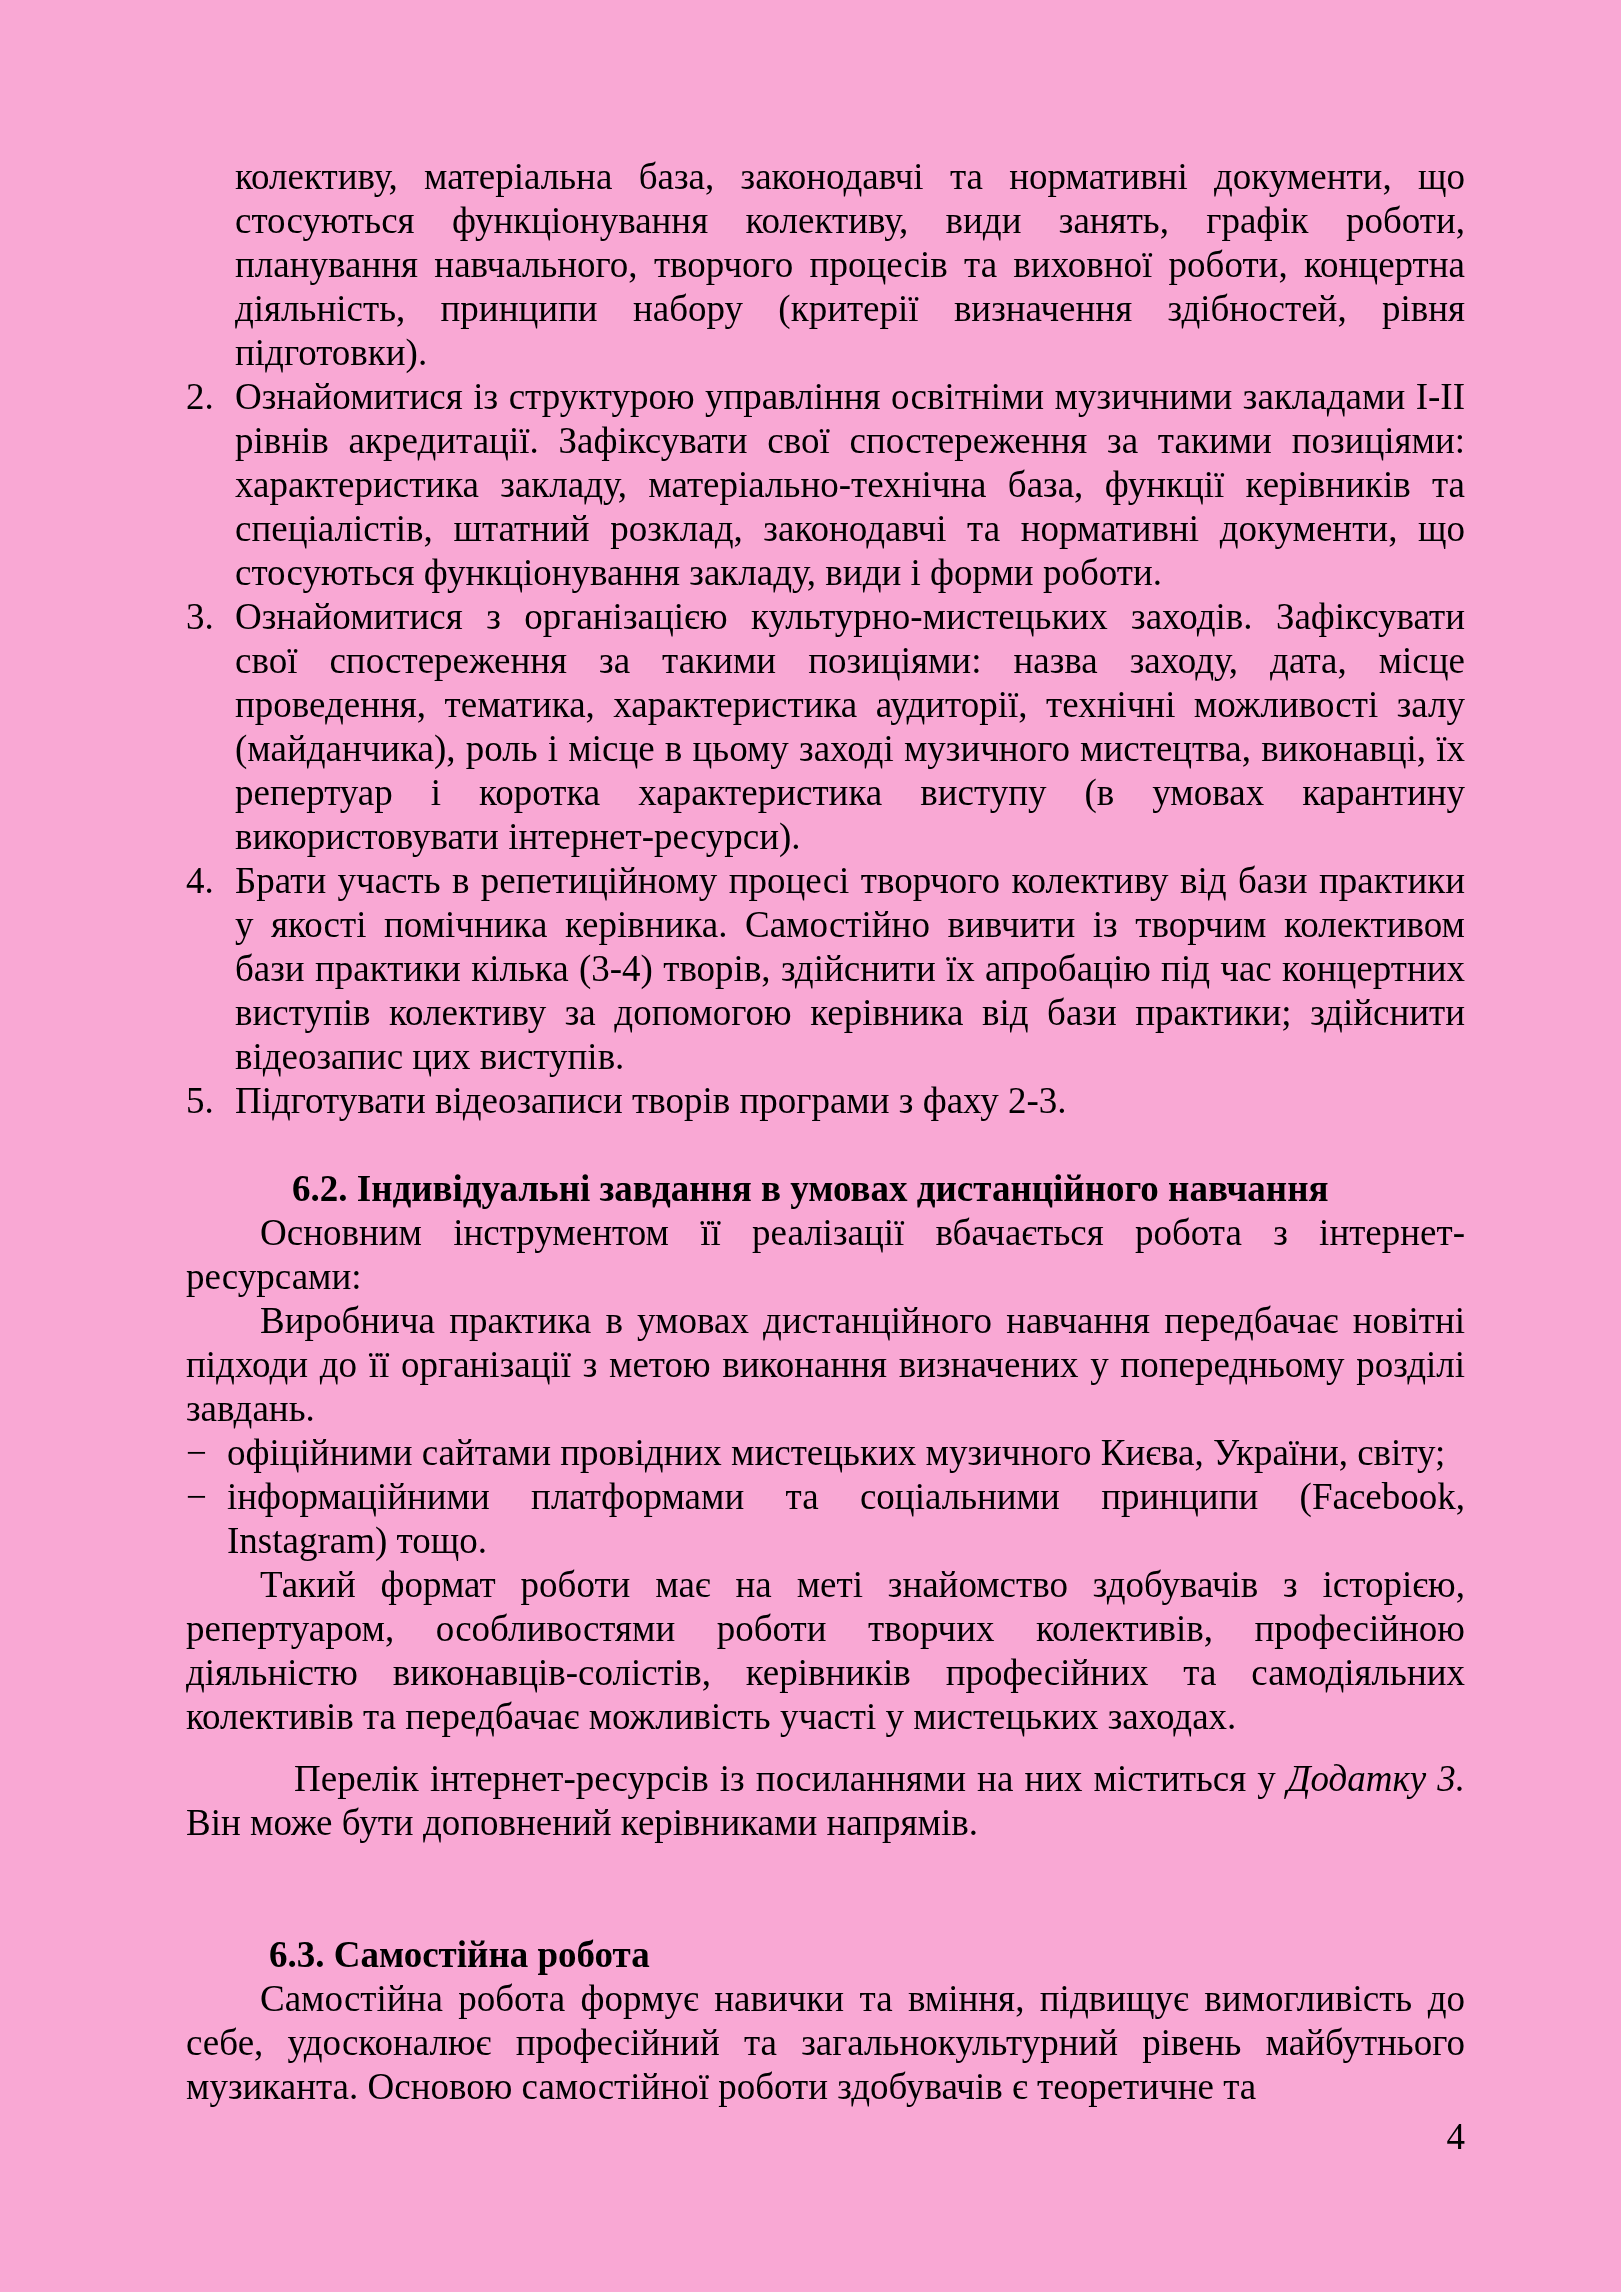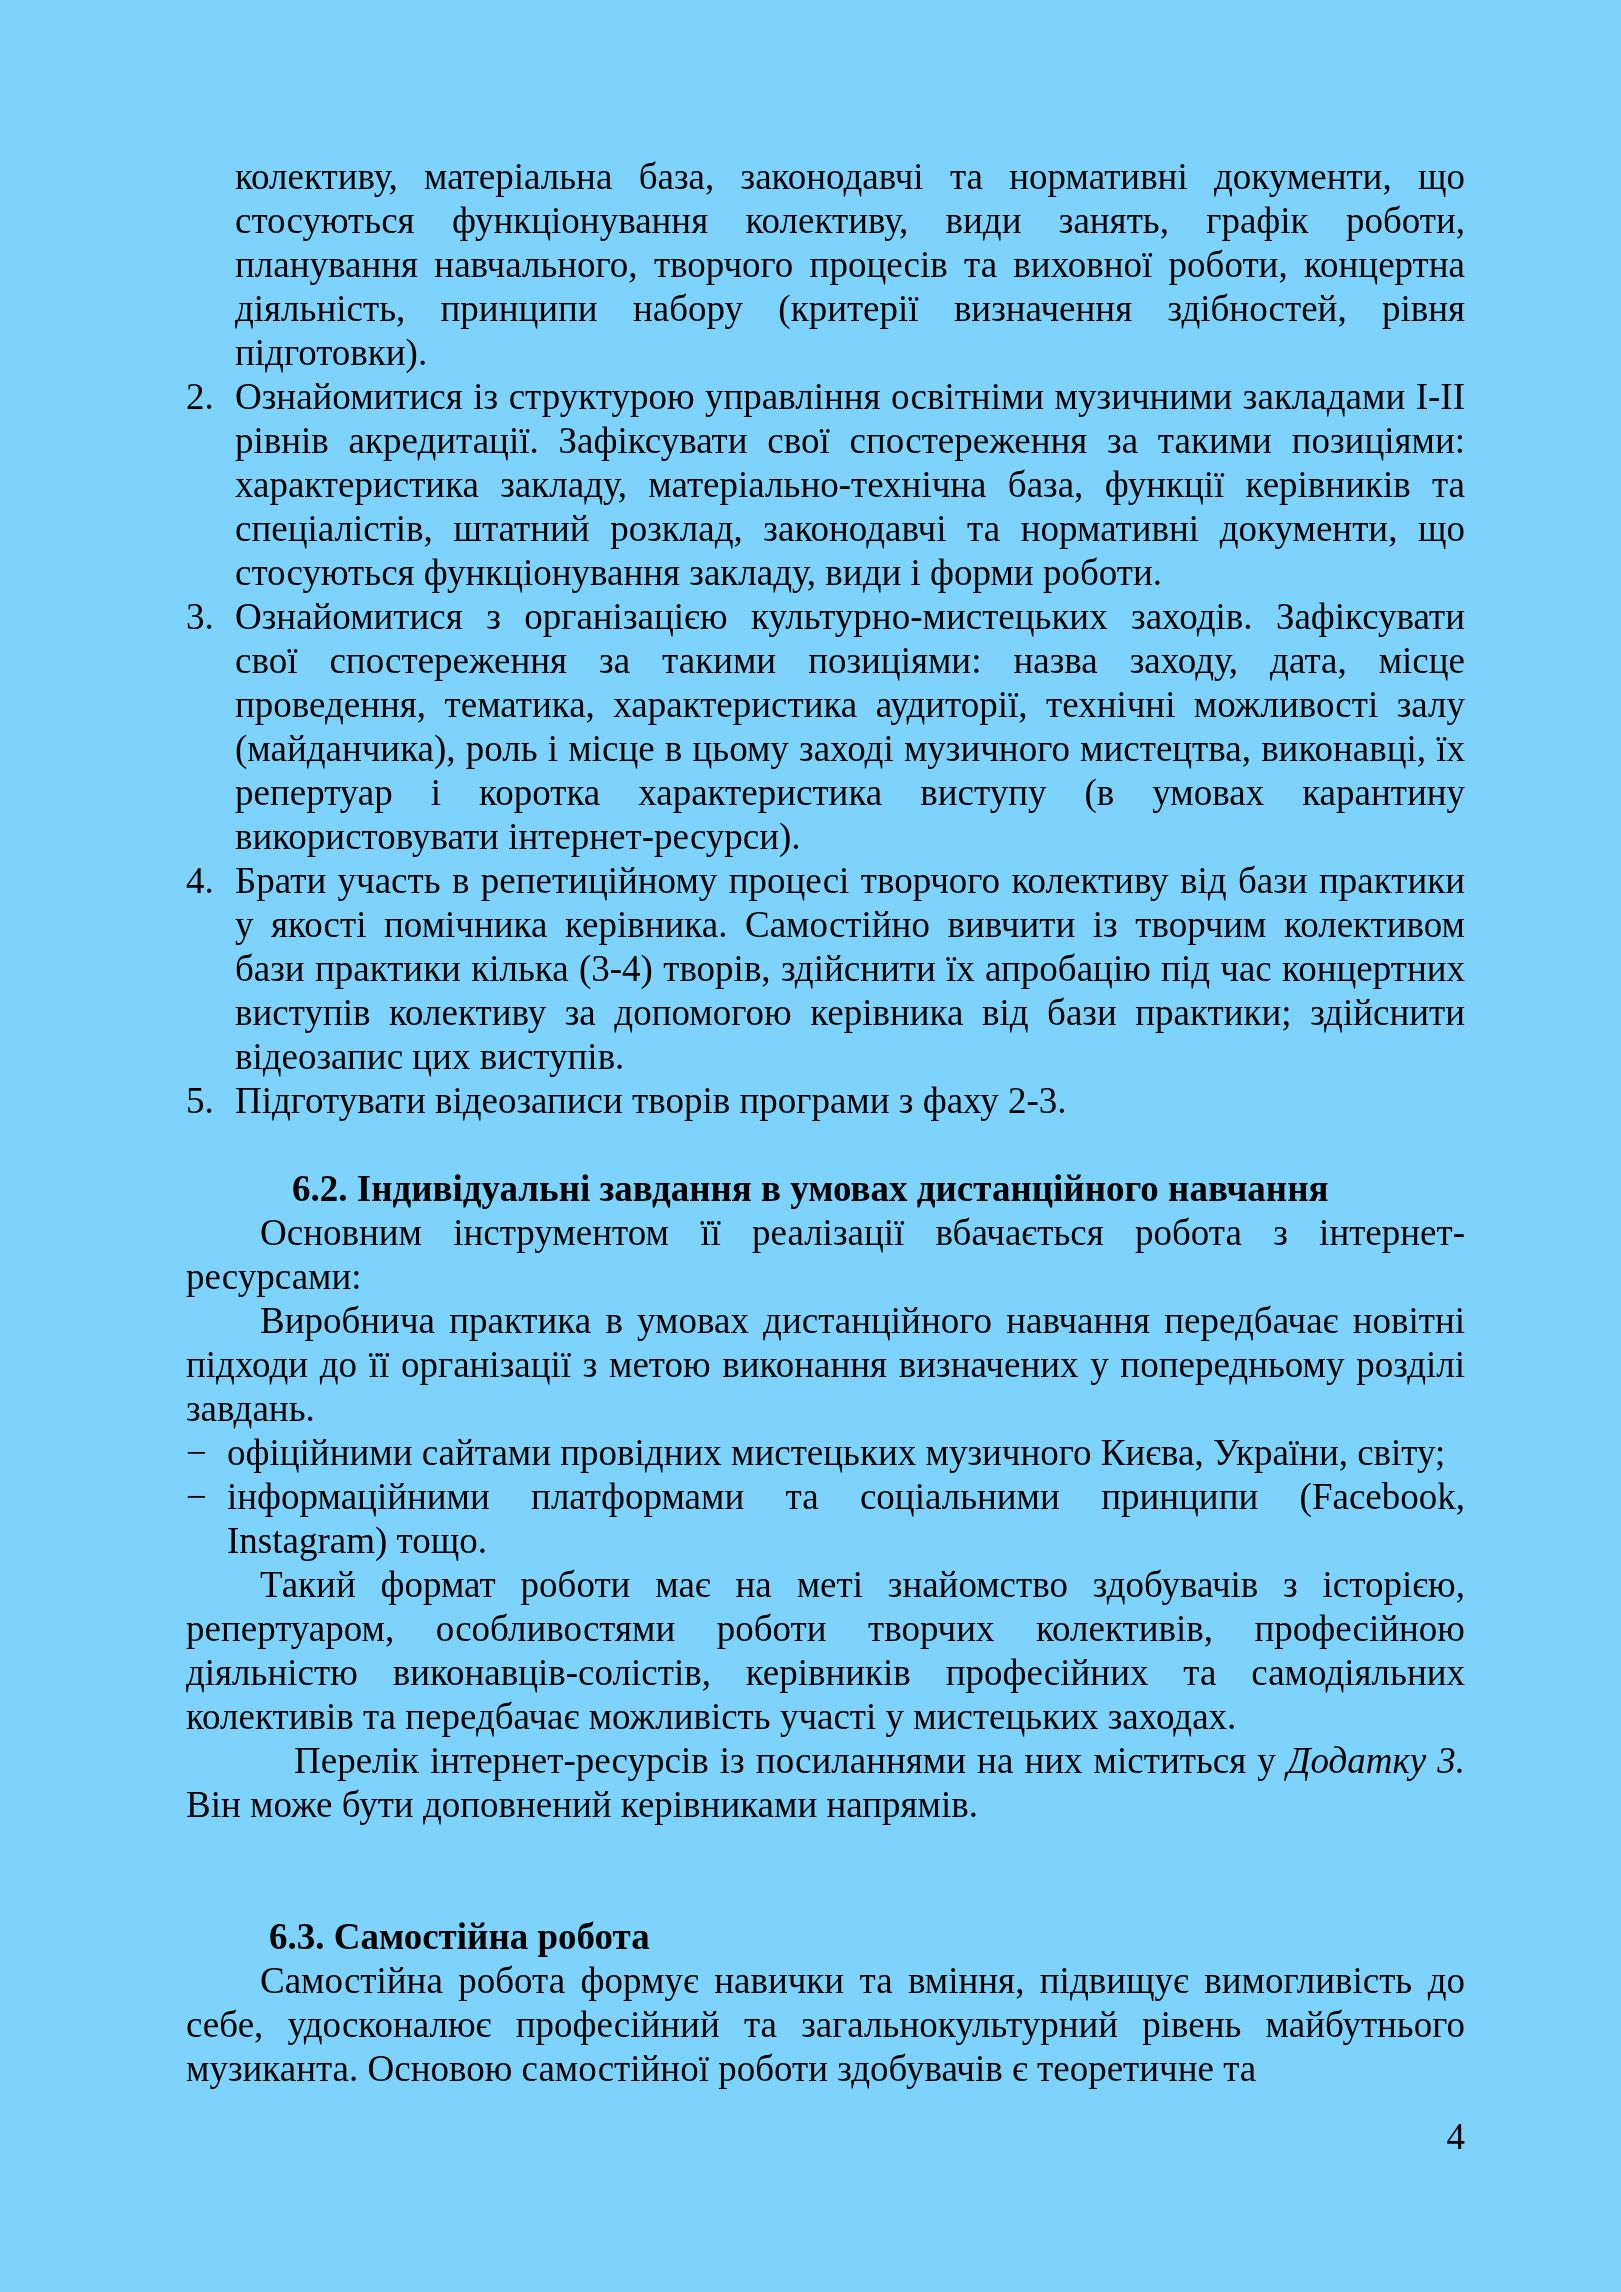--- a/index.html
+++ b/index.html
@@ -12,21 +12,21 @@
     width: 1621px;
     height: 2293px;
     position: relative;
     font-family: "Liberation Serif", "DejaVu Serif", serif;
     color: #000000;
     overflow: hidden;
   }
   .page {
     position: absolute;
     inset: 0;
-    background: #7dd3fc;
+    background: #f9a8d4;
   }
   .content {
     position: absolute;
     left: 186px;
     top: 155px;
     width: 1279px;
     font-size: 37px;
     line-height: 44px;
     text-align: justify;
   }
@@ -50,21 +50,21 @@
 
   
   .dash-item {
     padding-left: 41px;
     text-indent: -41px;
   }
   .m42 { width: 41px; }
 
   
   .para { text-indent: 74px; }
-  .indent-lg { text-indent: 108px; }
+  .indent-lg { text-indent: 108px; margin-top: 18px; }
 
   .heading {
     margin: 0;
     font-size: 37px;
     line-height: 44px;
     font-weight: bold;
     text-align: left;
   }
   .h62 { margin-top: 44px; text-indent: 106px; }
   .h63 { margin-top: 88px; text-indent: 83px; }

